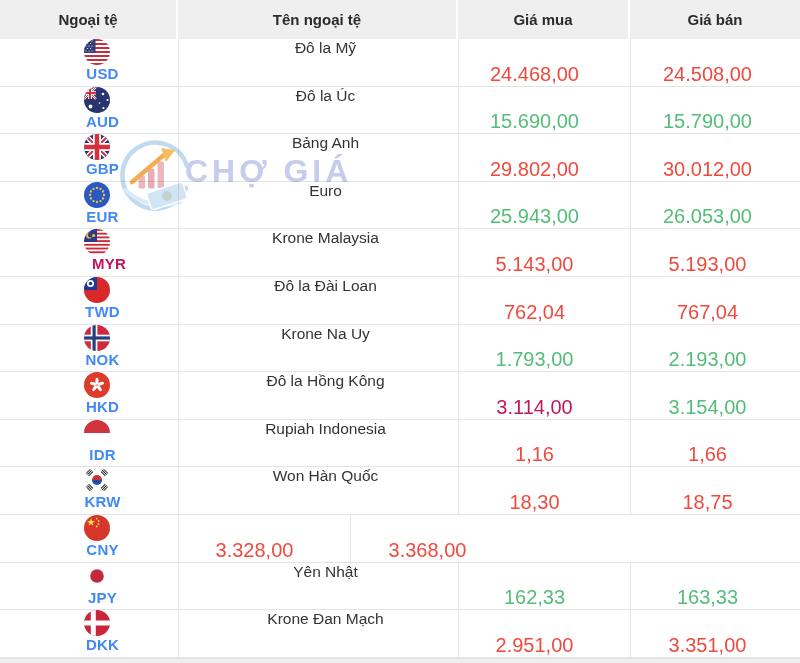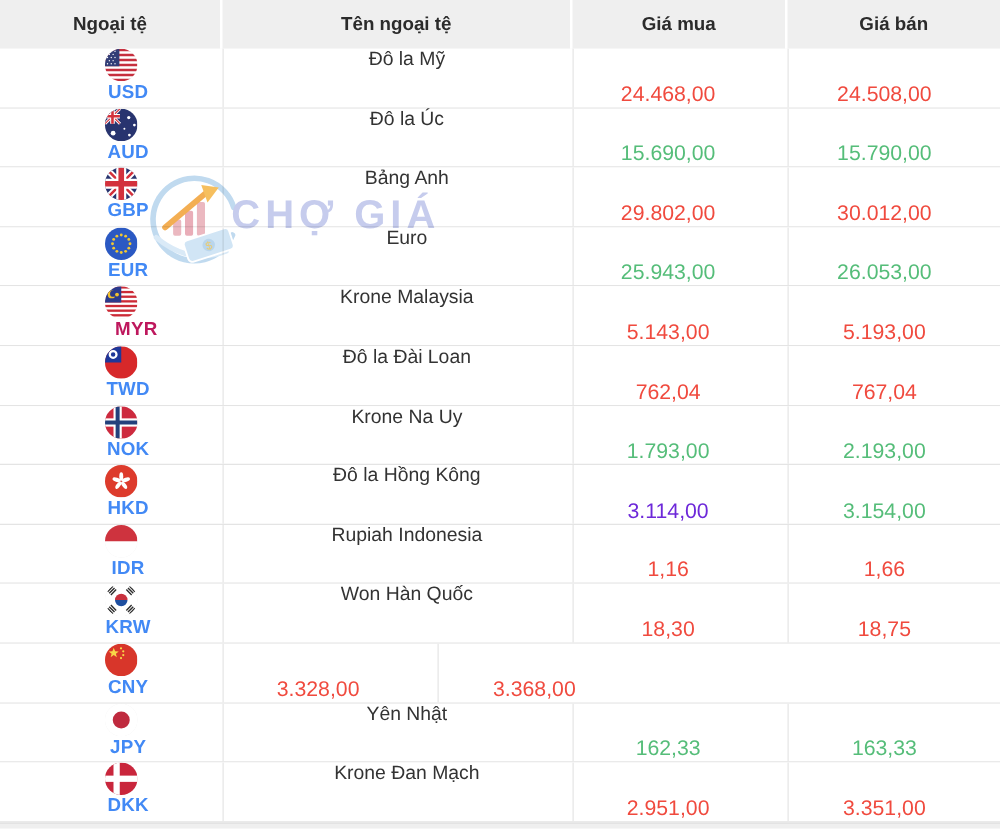--- a/index.html
+++ b/index.html
@@ -18,21 +18,21 @@
   .hcell:not(:last-child){border-right:2px solid #ffffff;}
   .w1{width:178px;}.w2{width:280px;}.w3{width:172px;}.w4{width:170px;}
   
   .rows{display:flex;flex-direction:column;flex-shrink:0;}
   .row{display:flex;height:47.6px;box-sizing:border-box;border-bottom:1px solid #e4e4e4;background:#fff;}
   .cell{display:flex;align-items:center;box-sizing:border-box;flex-direction:column;}
   .c-code{width:178px;padding-left:16px;}
   .c-name{width:280px;border-left:1px solid #e6e6e6;padding-left:14px;font-size:15.5px;color:#333;}
   .c-buy{width:172px;border-left:1px solid #e6e6e6;justify-content:flex-end;padding-right:20px;}
   .c-sell{width:170px;border-left:1px solid #e6e6e6;justify-content:flex-end;padding-right:16px;}
-  .val{font-size:17px;}
+  .val{font-size:20px;}
   .code{margin-left:11px;font-weight:bold;font-size:15px;letter-spacing:.2px;}
   .flag{
     width:26px;height:26px;border-radius:50%;overflow:hidden;display:inline-block;flex-shrink:0;
     box-shadow:inset 0 0 0 1px rgba(0,0,0,0.07);position:relative;
   }
   .flag svg{display:block;}
   
   .footer-strip{flex:1;background:#efefef;border-top:1px solid #e0e0e0;}
   
   .watermark{
@@ -277,21 +277,21 @@
                 <ellipse transform="rotate(288)" cx="0" cy="-3.9" rx="1.6" ry="3.4" fill="#fff"></ellipse>
               </g>
             </svg>
           </span>
       <span class="code" style="color: rgb(66, 137, 245);">HKD</span>
     </div>
     <div class="cell c-name">
       <span>Đô la Hồng Kông</span>
     </div>
     <div class="cell c-buy">
-      <span class="val" style="color: #6d28d9;">3.114,00</span>
+      <span class="val" style="color: #be185d;">3.114,00</span>
     </div>
     <div class="cell c-sell">
       <span class="val" style="color: rgb(85, 189, 121);">3.154,00</span>
     </div>
   </div>
 
   <div class="row">
     <div class="cell c-code">
       <span class="flag">
             <svg width="26" height="26" viewBox="0 0 26 26">

